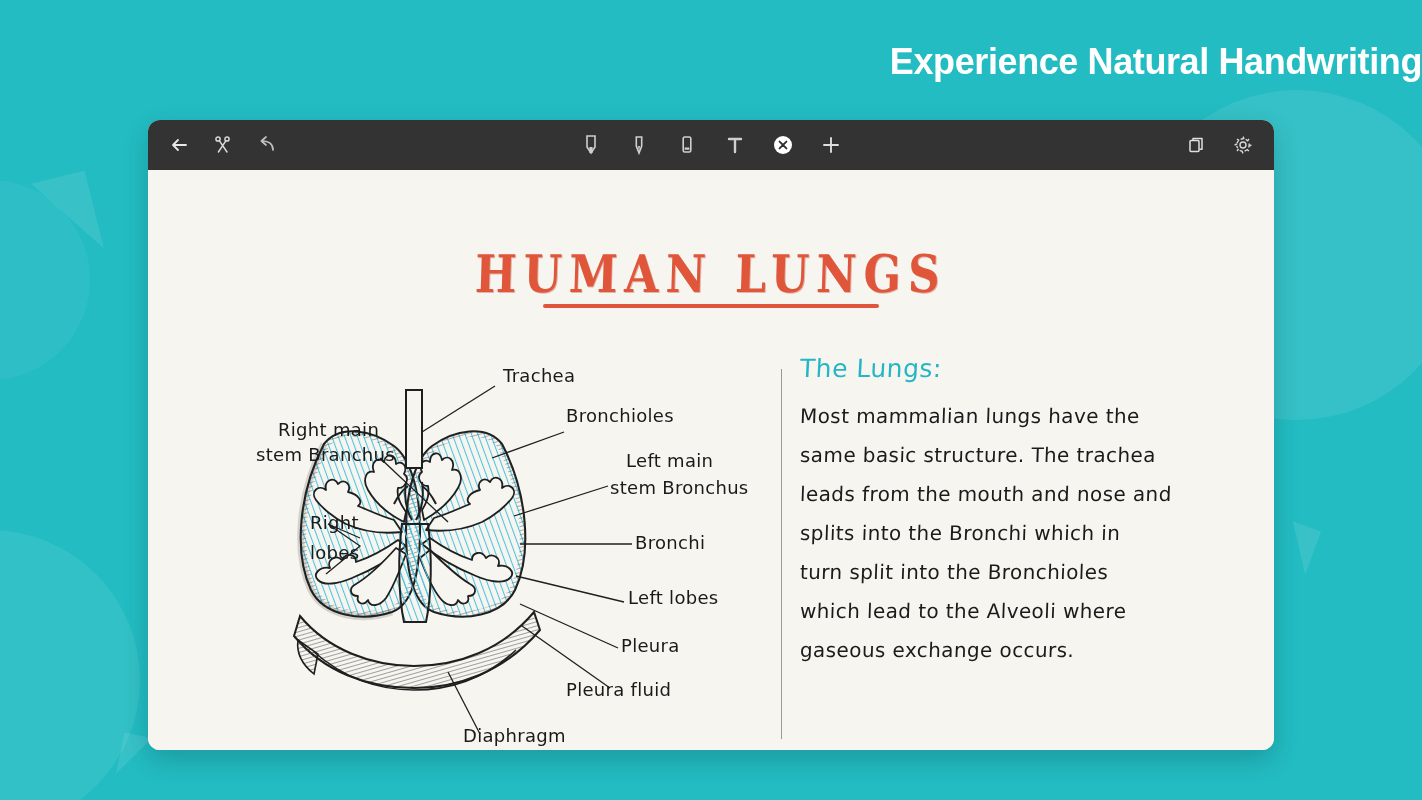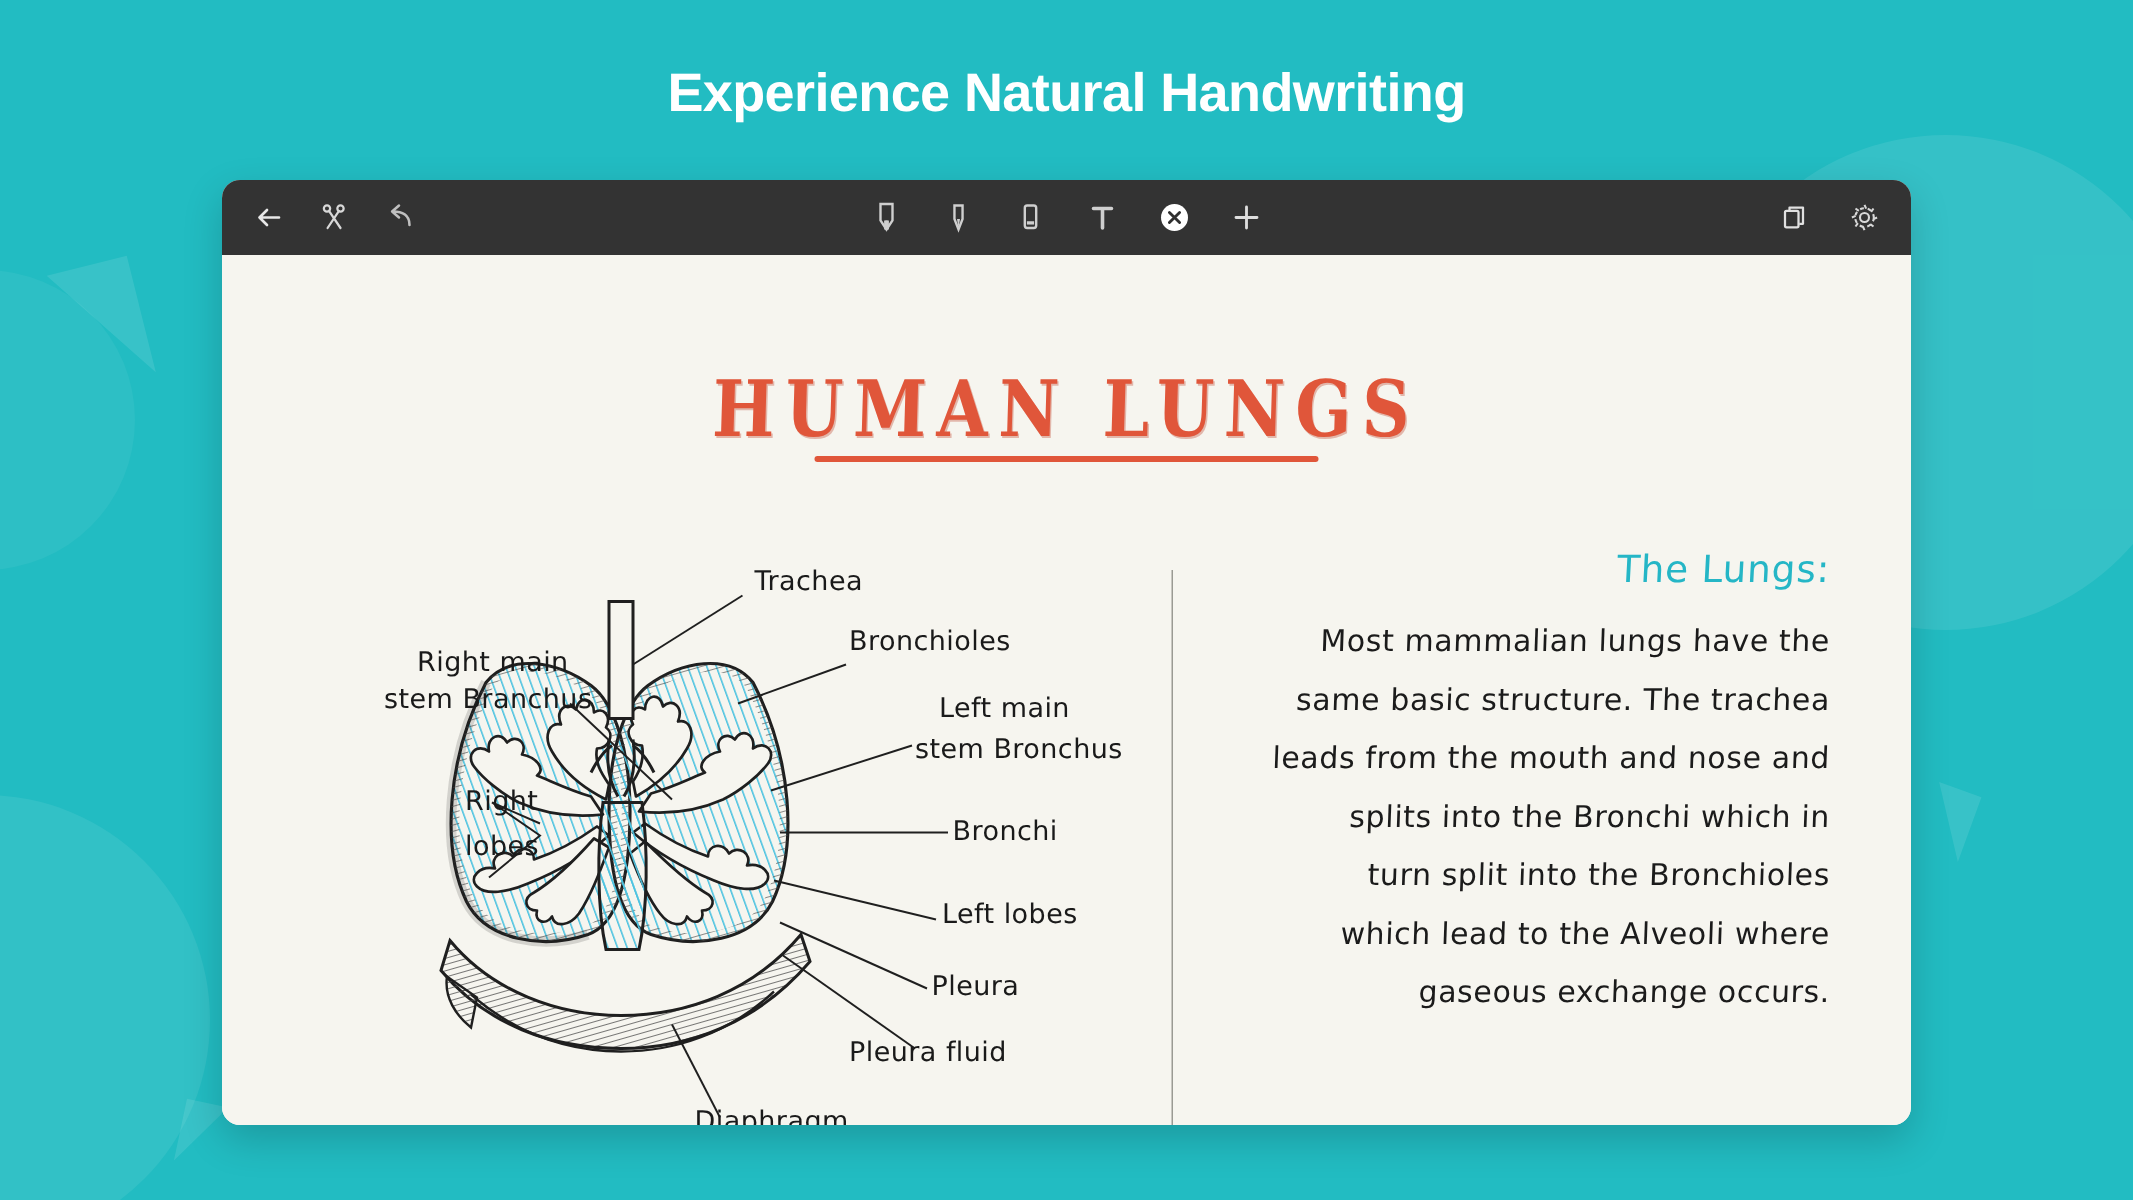--- a/index.html
+++ b/index.html
@@ -50,21 +50,21 @@
     right:108px; top:525px;
     border-left:0 solid transparent;
     border-right:30px solid transparent;
     border-bottom:46px solid #ffffff;
     transform:rotate(200deg);
   }
 
   
   #headline {
     position:absolute; top:41px; left:0; width:100%;
-    text-align:center;
+    text-align:right;
     color:#ffffff;
     font-size:36px;
     font-weight:bold;
     letter-spacing:-0.4px;
   }
 
   
   #app-window {
     position:absolute;
     left:148px; top:120px;
@@ -126,21 +126,21 @@
     top:134px;
     left:50%; transform:translateX(-50%);
     width:336px; height:4px;
     background:#e0563a;
     border-radius:2px;
   }
 
   
   #note-body {
     position:absolute;
-    top:195px; left:0; width:100%; height:390px;text-align:right;
+    top:184px; left:0; width:100%; height:390px;
   }
   #divider {
     position:absolute;
     left:633px; top:15px;
     width:1px; height:370px;
     background:#9a9a93;
   }
 
   
   #diagram-col {

